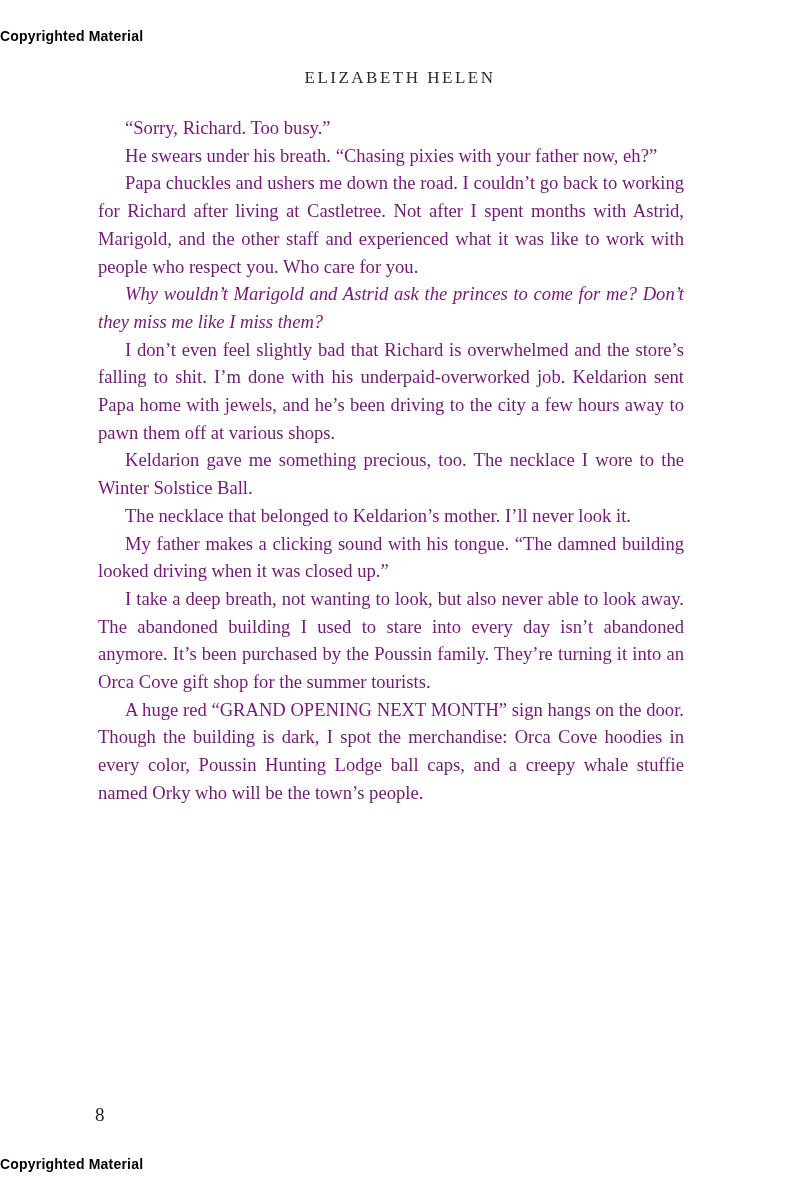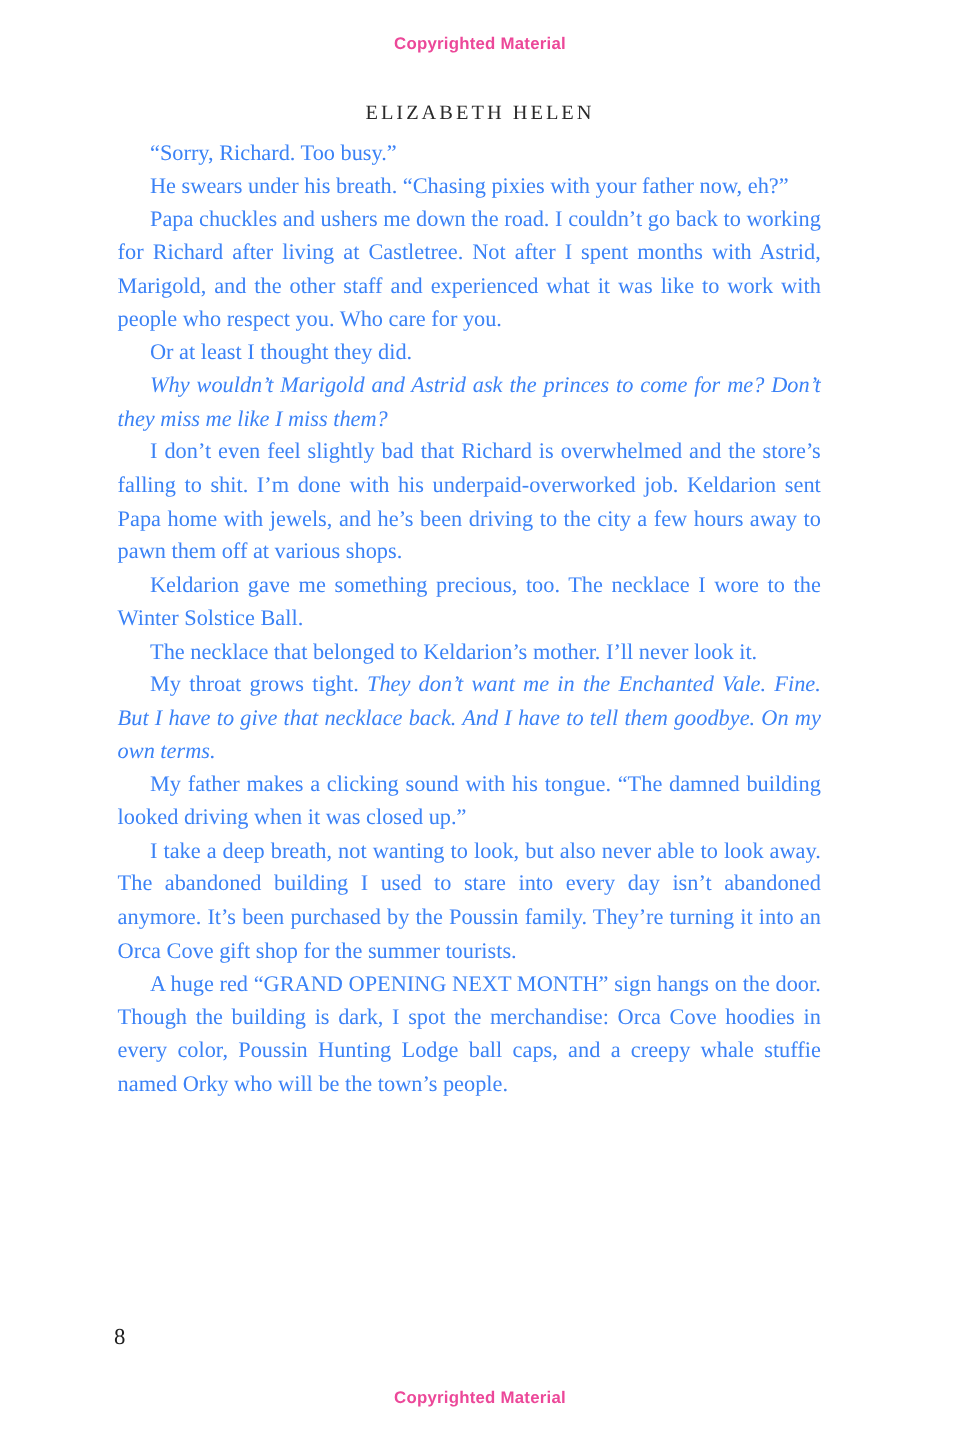--- a/index.html
+++ b/index.html
@@ -14,51 +14,49 @@
     background: #ffffff;
     overflow: hidden;
     font-family: "Liberation Serif", serif;
     color: #1e1e1e;
   }
   .copyright-top,
   .copyright-bottom {
     position: absolute;
     left: 0;
     width: 100%;
-    text-align: center;
     font-family: "Liberation Sans", sans-serif;
     font-size: 14px;
     font-weight: 600;
-    color: #ec4899;
+    color: #000000;
     letter-spacing: 0.2px;
   }
   .copyright-top { top: 28px; }
   .copyright-bottom { top: 1156px; }
   .author {
     position: absolute;
     top: 68px;
     left: 0;
     width: 100%;
     text-align: center;
     font-family: "Liberation Serif", serif;
     font-size: 17px;
     font-weight: 400;
     letter-spacing: 2.5px;
     color: #2a2a2a;
-    margin-top: 16px;
   }
   .text-body {
     position: absolute;
     top: 114px;
     left: 98px;
     width: 586px;
     font-size: 18.6px;
     line-height: 27.7px;
     text-align: justify;
-    color: #3b82f6;
+    color: #701a75;
   }
   .text-body p {
     margin: 0;
     padding: 0;
     text-indent: 27px;
   }
   .text-body em {
   }
   .page-number {
     position: absolute;
@@ -74,26 +72,24 @@
 <div class="page">
 
   <div class="copyright-top">Copyrighted Material</div>
 
   <div class="author">ELIZABETH HELEN</div>
 
   <div class="text-body">
       <p><span>“Sorry, Richard. Too busy.”</span></p>
       <p><span>He swears under his breath. “Chasing pixies with your father now, eh?”</span></p>
       <p><span>Papa chuckles and ushers me down the road. I couldn’t go back to working for Richard after living at Castletree. Not after I spent months with Astrid, Marigold, and the other staff and experienced what it was like to work with people who respect you. Who care for you.</span></p>
-      <p><span>Or at least I thought they did.</span></p>
       <p><em>Why wouldn’t Marigold and Astrid ask the princes to come for me? Don’t they miss me like I miss them?</em></p>
       <p><span>I don’t even feel slightly bad that Richard is overwhelmed and the store’s falling to shit. I’m done with his underpaid-overworked job. Keldarion sent Papa home with jewels, and he’s been driving to the city a few hours away to pawn them off at various shops.</span></p>
       <p><span>Keldarion gave me something precious, too. The necklace I wore to the Winter Solstice Ball.</span></p>
       <p><span>The necklace that belonged to Keldarion’s mother. I’ll never look it.</span></p>
-      <p><span>My throat grows tight. </span><em>They don’t want me in the Enchanted Vale. Fine. But I have to give that necklace back. And I have to tell them goodbye. On my own terms.</em></p>
       <p><span>My father makes a clicking sound with his tongue. “The damned building looked driving when it was closed up.”</span></p>
       <p><span>I take a deep breath, not wanting to look, but also never able to look away. The abandoned building I used to stare into every day isn’t abandoned anymore. It’s been purchased by the Poussin family. They’re turning it into an Orca Cove gift shop for the summer tourists.</span></p>
       <p><span>A huge red “GRAND OPENING NEXT MONTH” sign hangs on the door. Though the building is dark, I spot the merchandise: Orca Cove hoodies in every color, Poussin Hunting Lodge ball caps, and a creepy whale stuffie named Orky who will be the town’s people.</span></p>
     </div>
 
   <div class="page-number">8</div>
 
   <div class="copyright-bottom">Copyrighted Material</div>
 
 </div>

